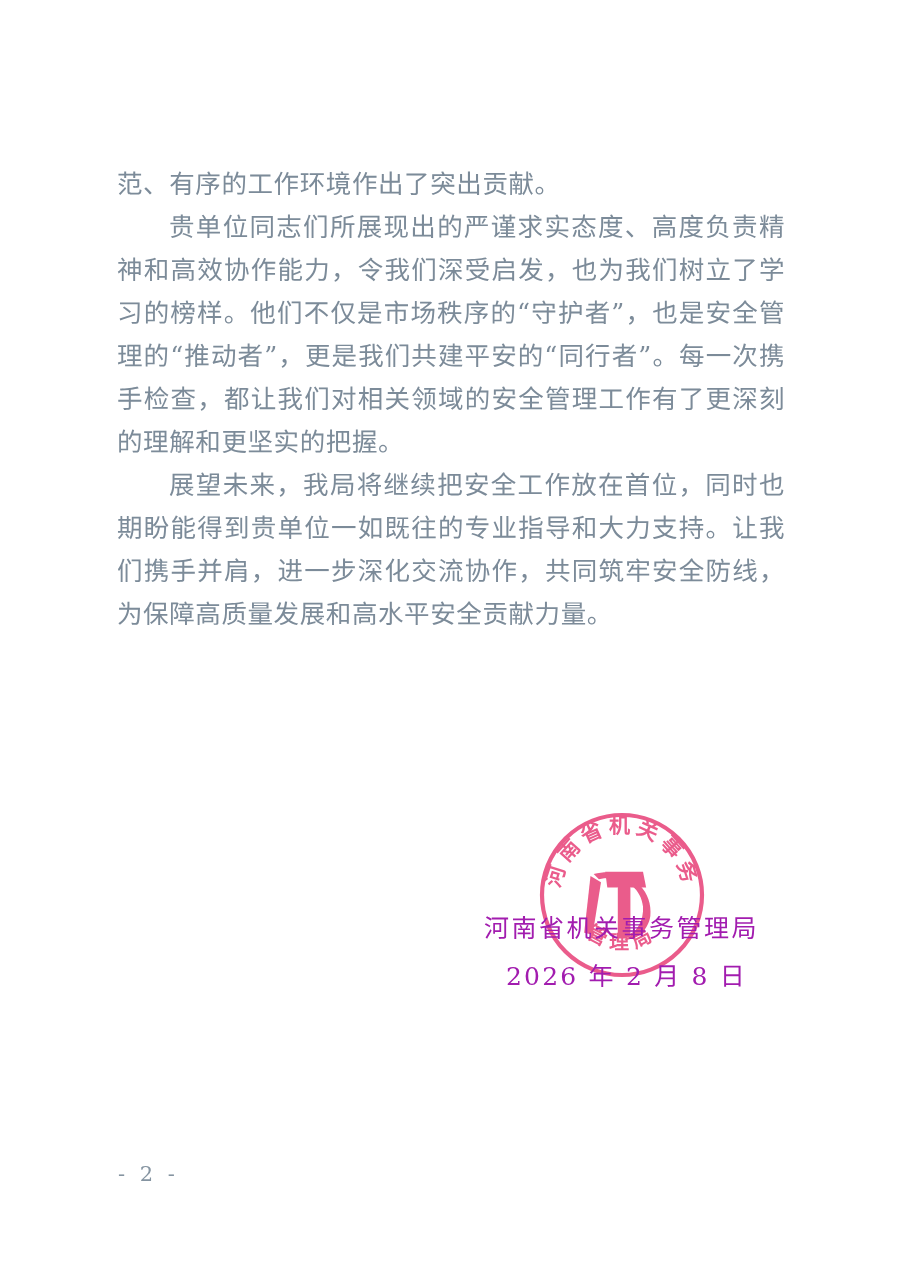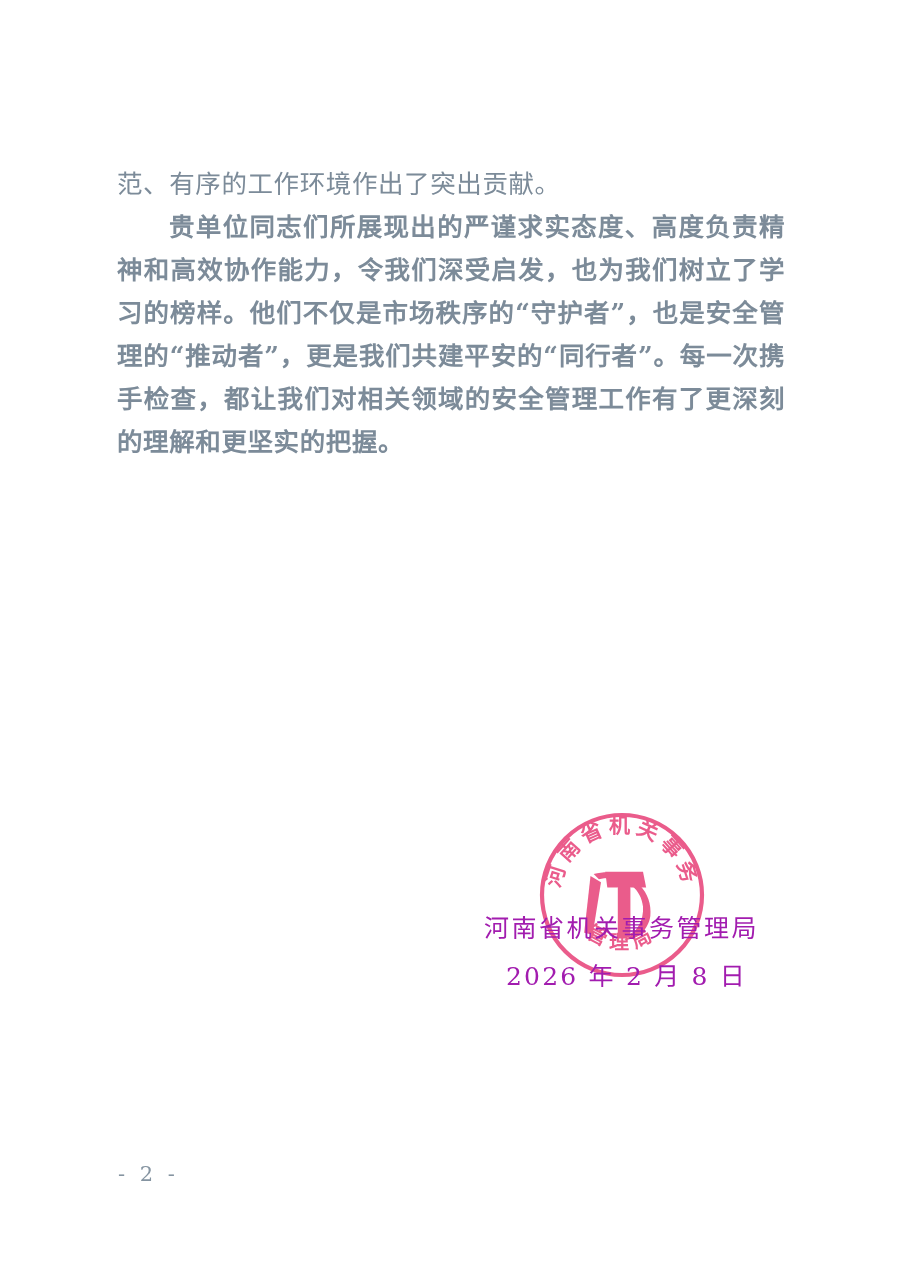--- a/index.html
+++ b/index.html
@@ -39,21 +39,20 @@
     color: #7c8b99;
     letter-spacing: 0.6px;
     text-align: justify;
     text-justify: inter-character;
     word-break: break-all;
     -webkit-font-smoothing: antialiased;
   }
 
   .para.indent {
     text-indent: 52px;
-    font-weight: bold;
   }
 
   .para.last-line-left {
     text-align-last: left;
   }
 
   
   #sign-block {
     position: absolute;
     left: 0;
@@ -116,20 +115,21 @@
 <body>
 
 <div id="page">
 
   <div id="body-text">
     <p class="para last-line-left">范、有序的工作环境作出了突出贡献。</p>
 
     <p class="para indent last-line-left">贵单位同志们所展现出的严谨求实态度、高度负责精神和高效协作能力，令我们深受启发，也为我们树立了学习的榜样。他们不仅是市场秩序的“守护者”，也是安全管理的“推动者”，更是我们共建平安的“同行者”。每一次携手检查，都让我们对相关领域的安全管理工作有了更深刻的理解和更坚实的把握。</p>
 
 
+    <p class="para indent last-line-left">展望未来，我局将继续把安全工作放在首位，同时也期盼能得到贵单位一如既往的专业指导和大力支持。让我们携手并肩，进一步深化交流协作，共同筑牢安全防线，为保障高质量发展和高水平安全贡献力量。</p>
 
   </div>
 
   <div id="seal">
     <svg viewBox="0 0 168 168" xmlns="http://www.w3.org/2000/svg">
       <defs>
         <path id="arcTop" d="M 22,84 A 62,62 0 0 1 146,84" fill="none"></path>
         <path id="arcBottom" d="M 30,84 A 54,54 0 0 0 138,84" fill="none"></path>
       </defs>
 

